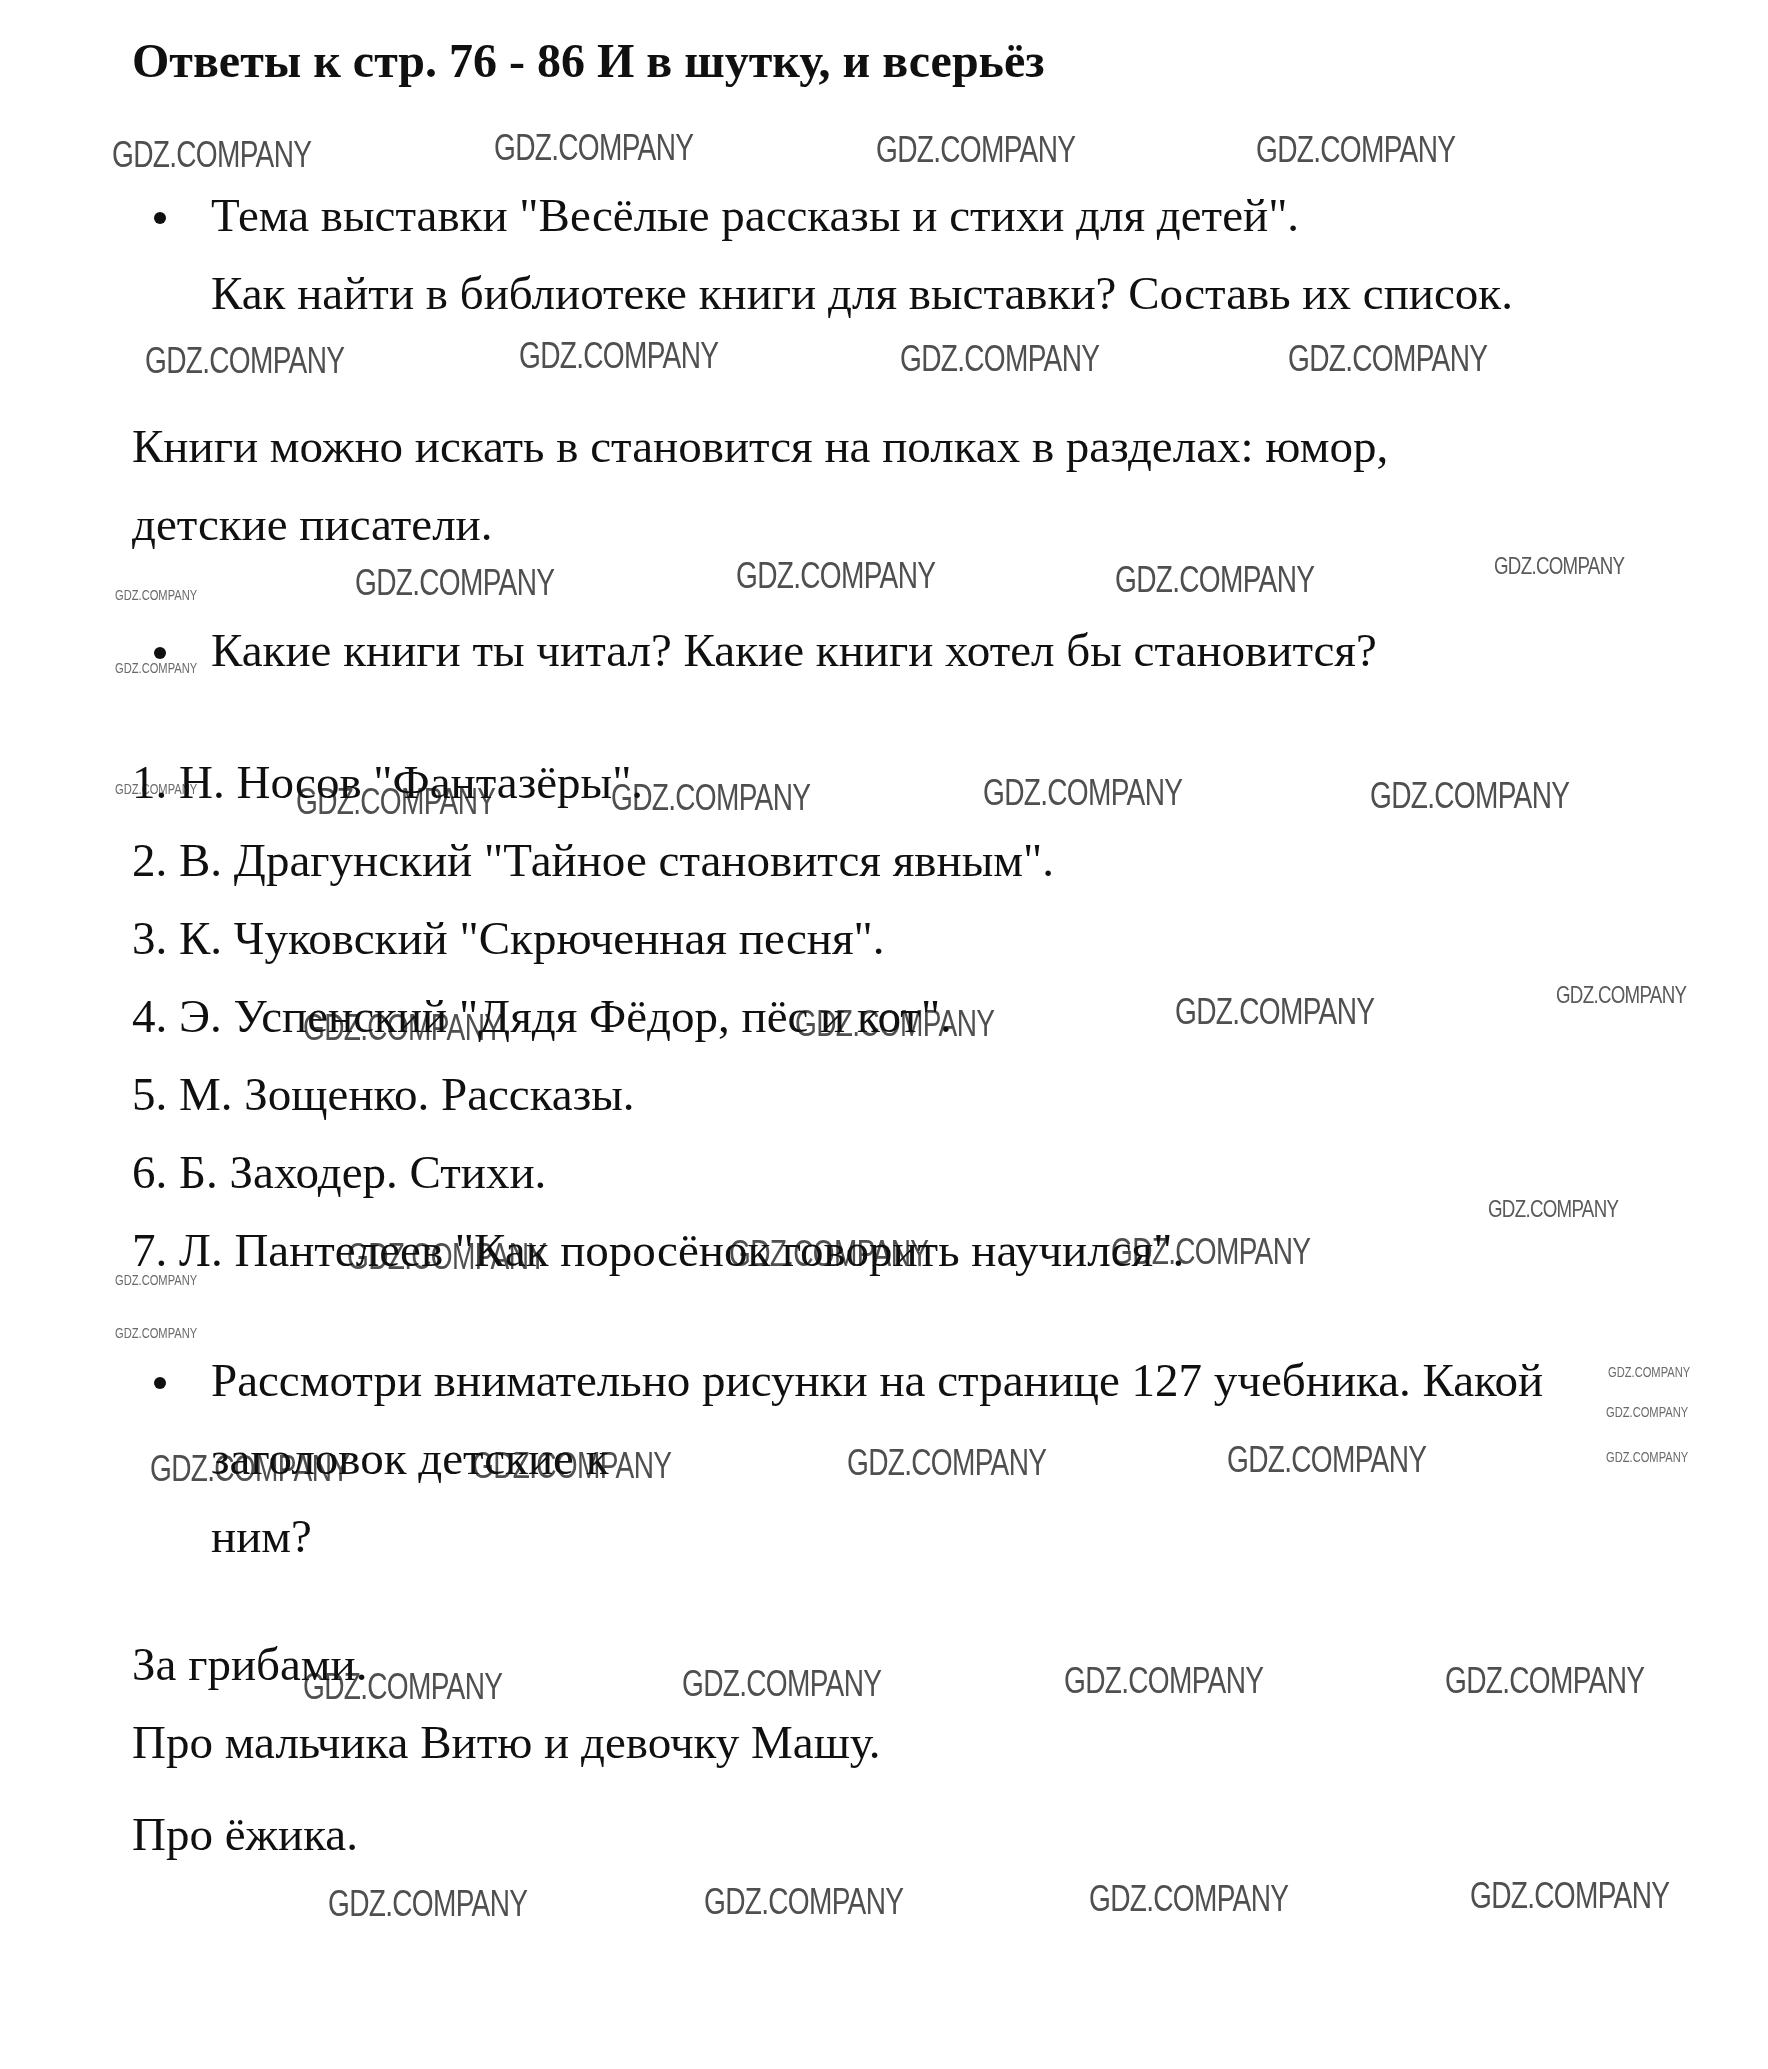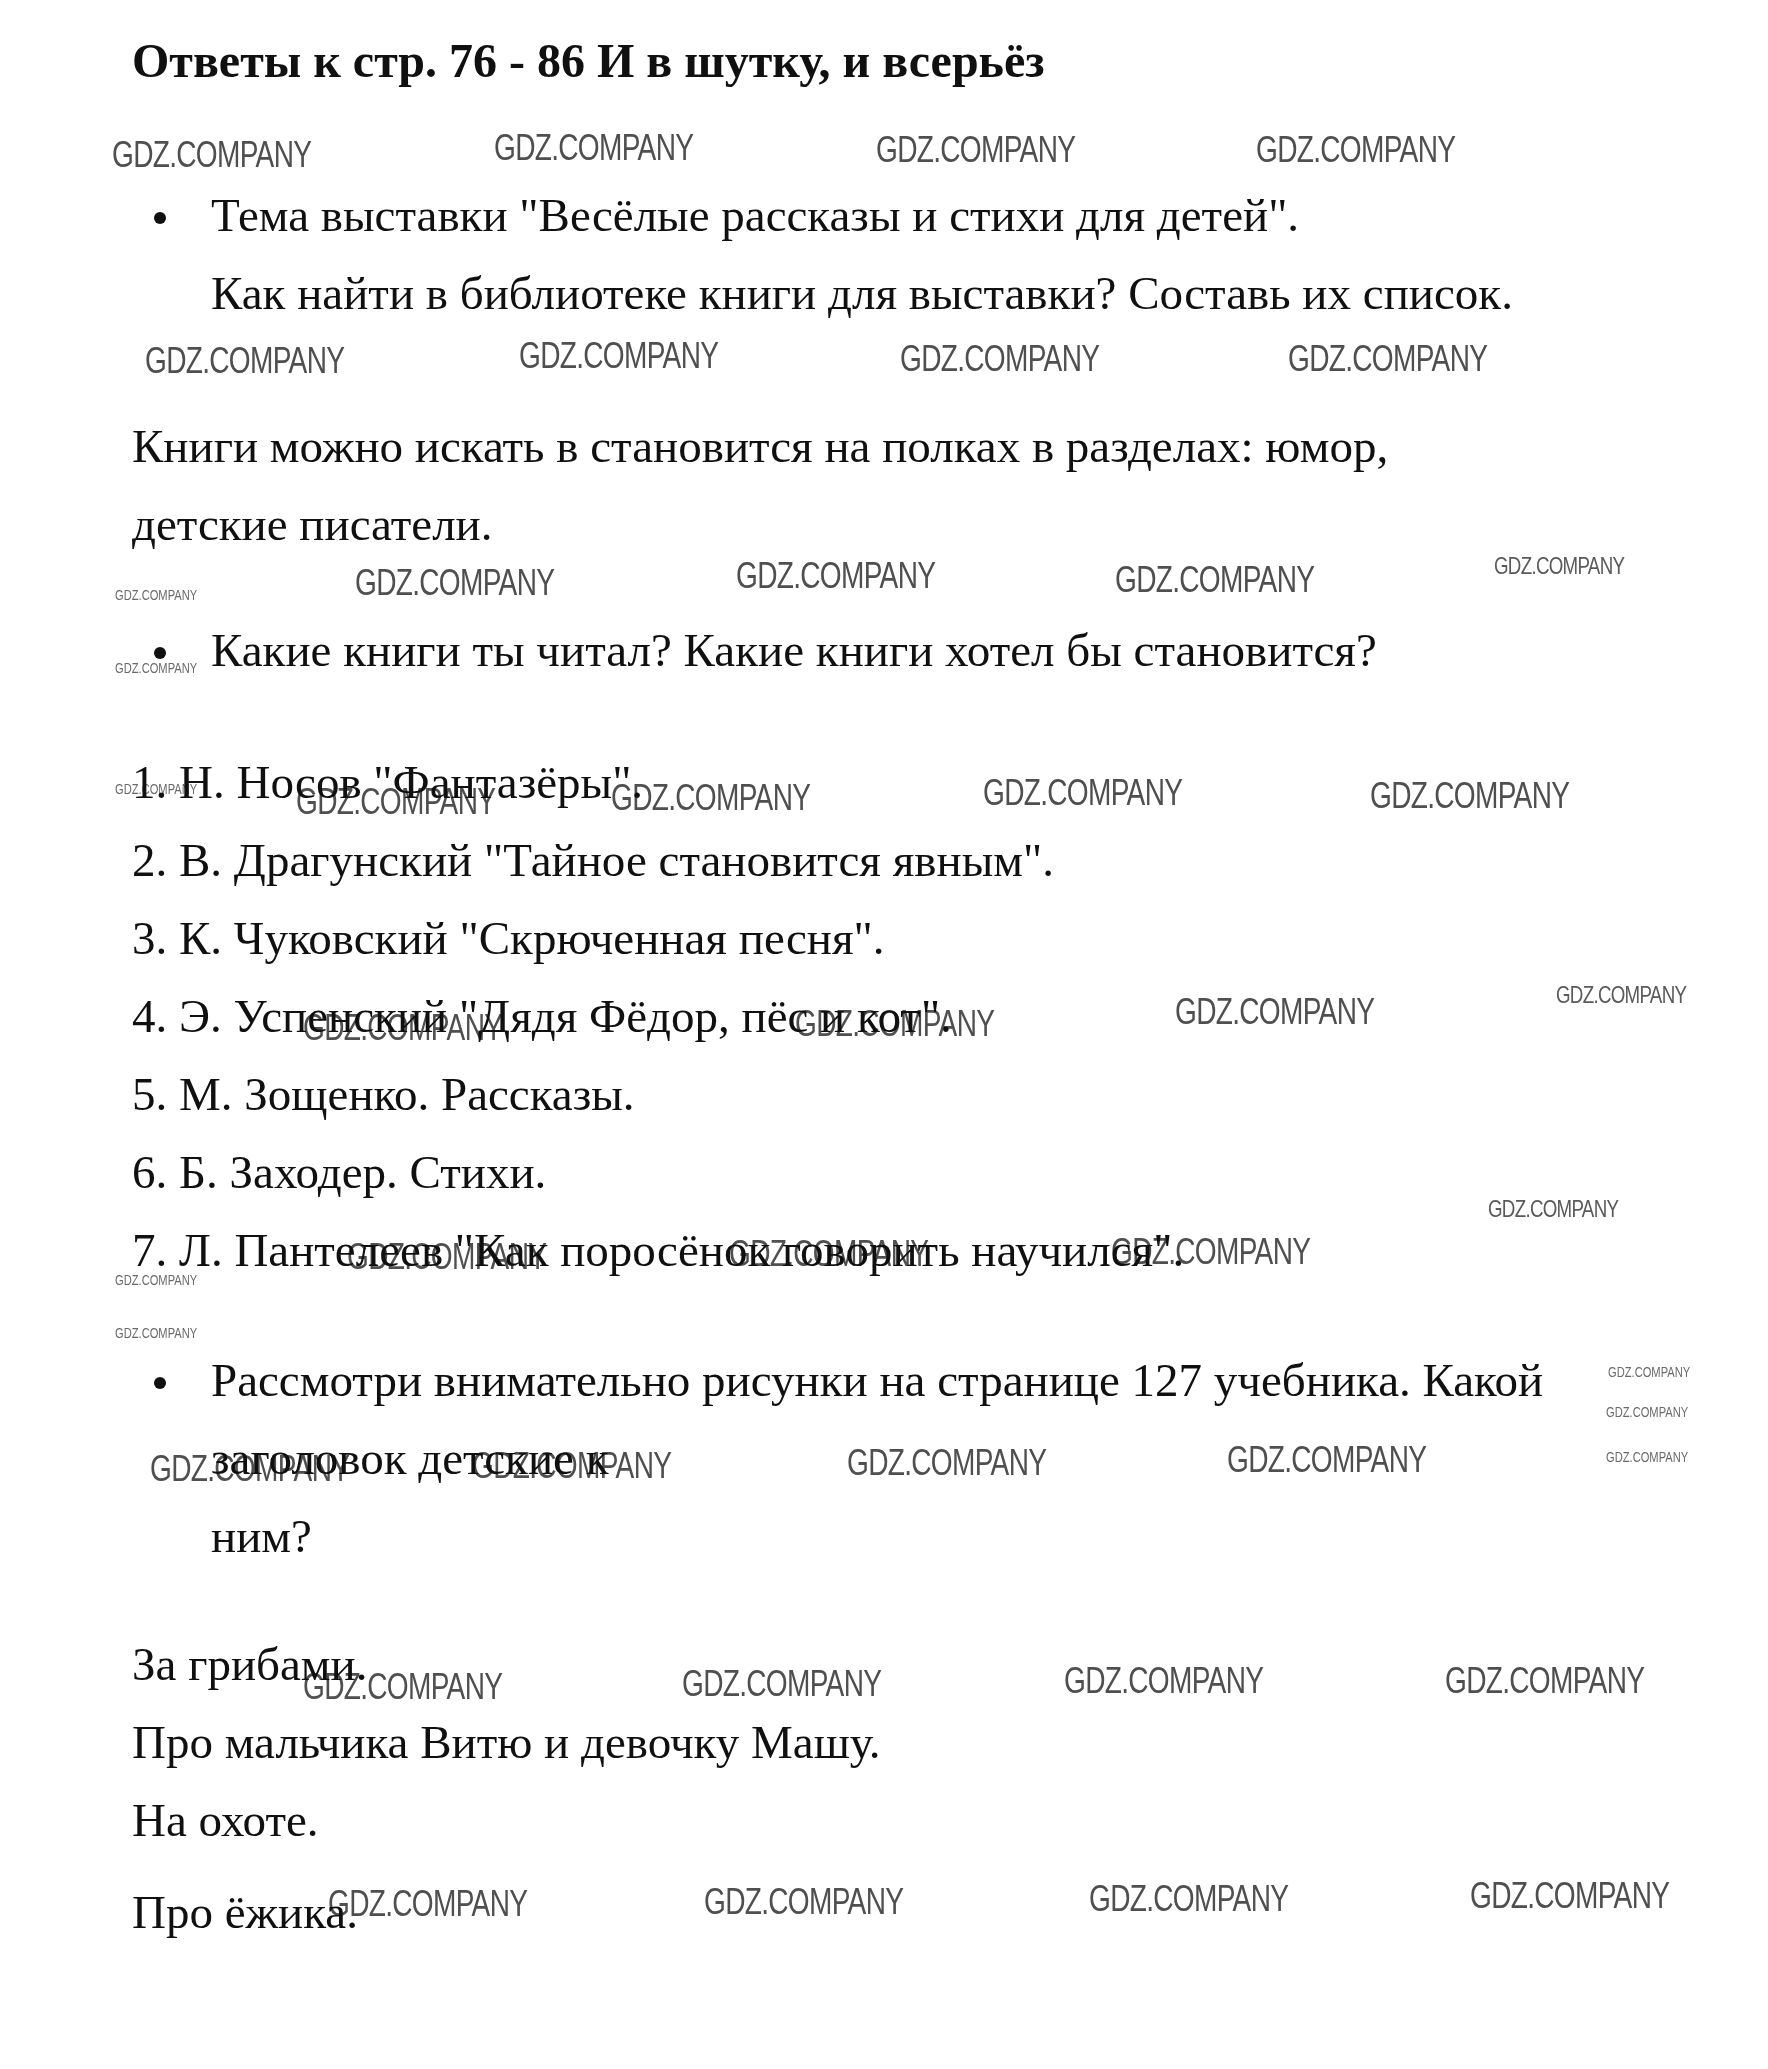--- a/index.html
+++ b/index.html
@@ -146,20 +146,19 @@
       <span class="bullet-dot"></span>
       <div class="line">Рассмотри внимательно рисунки на странице 127 учебника. Какой</div>
       <div class="line">заголовок детские к</div>
       <div class="line">ним?</div>
     </div>
 
     <div class="answers">
       <div id="headline-options">
           <div class="line option">За грибами.</div>
           <div class="line option">Про мальчика Витю и девочку Машу.</div>
-          <div class="line option">На охоте.</div>
           <div class="line option">Про ёжика.</div>
         </div>
     </div>
 
   </div>
 </div>
 
 
 </body></html>

